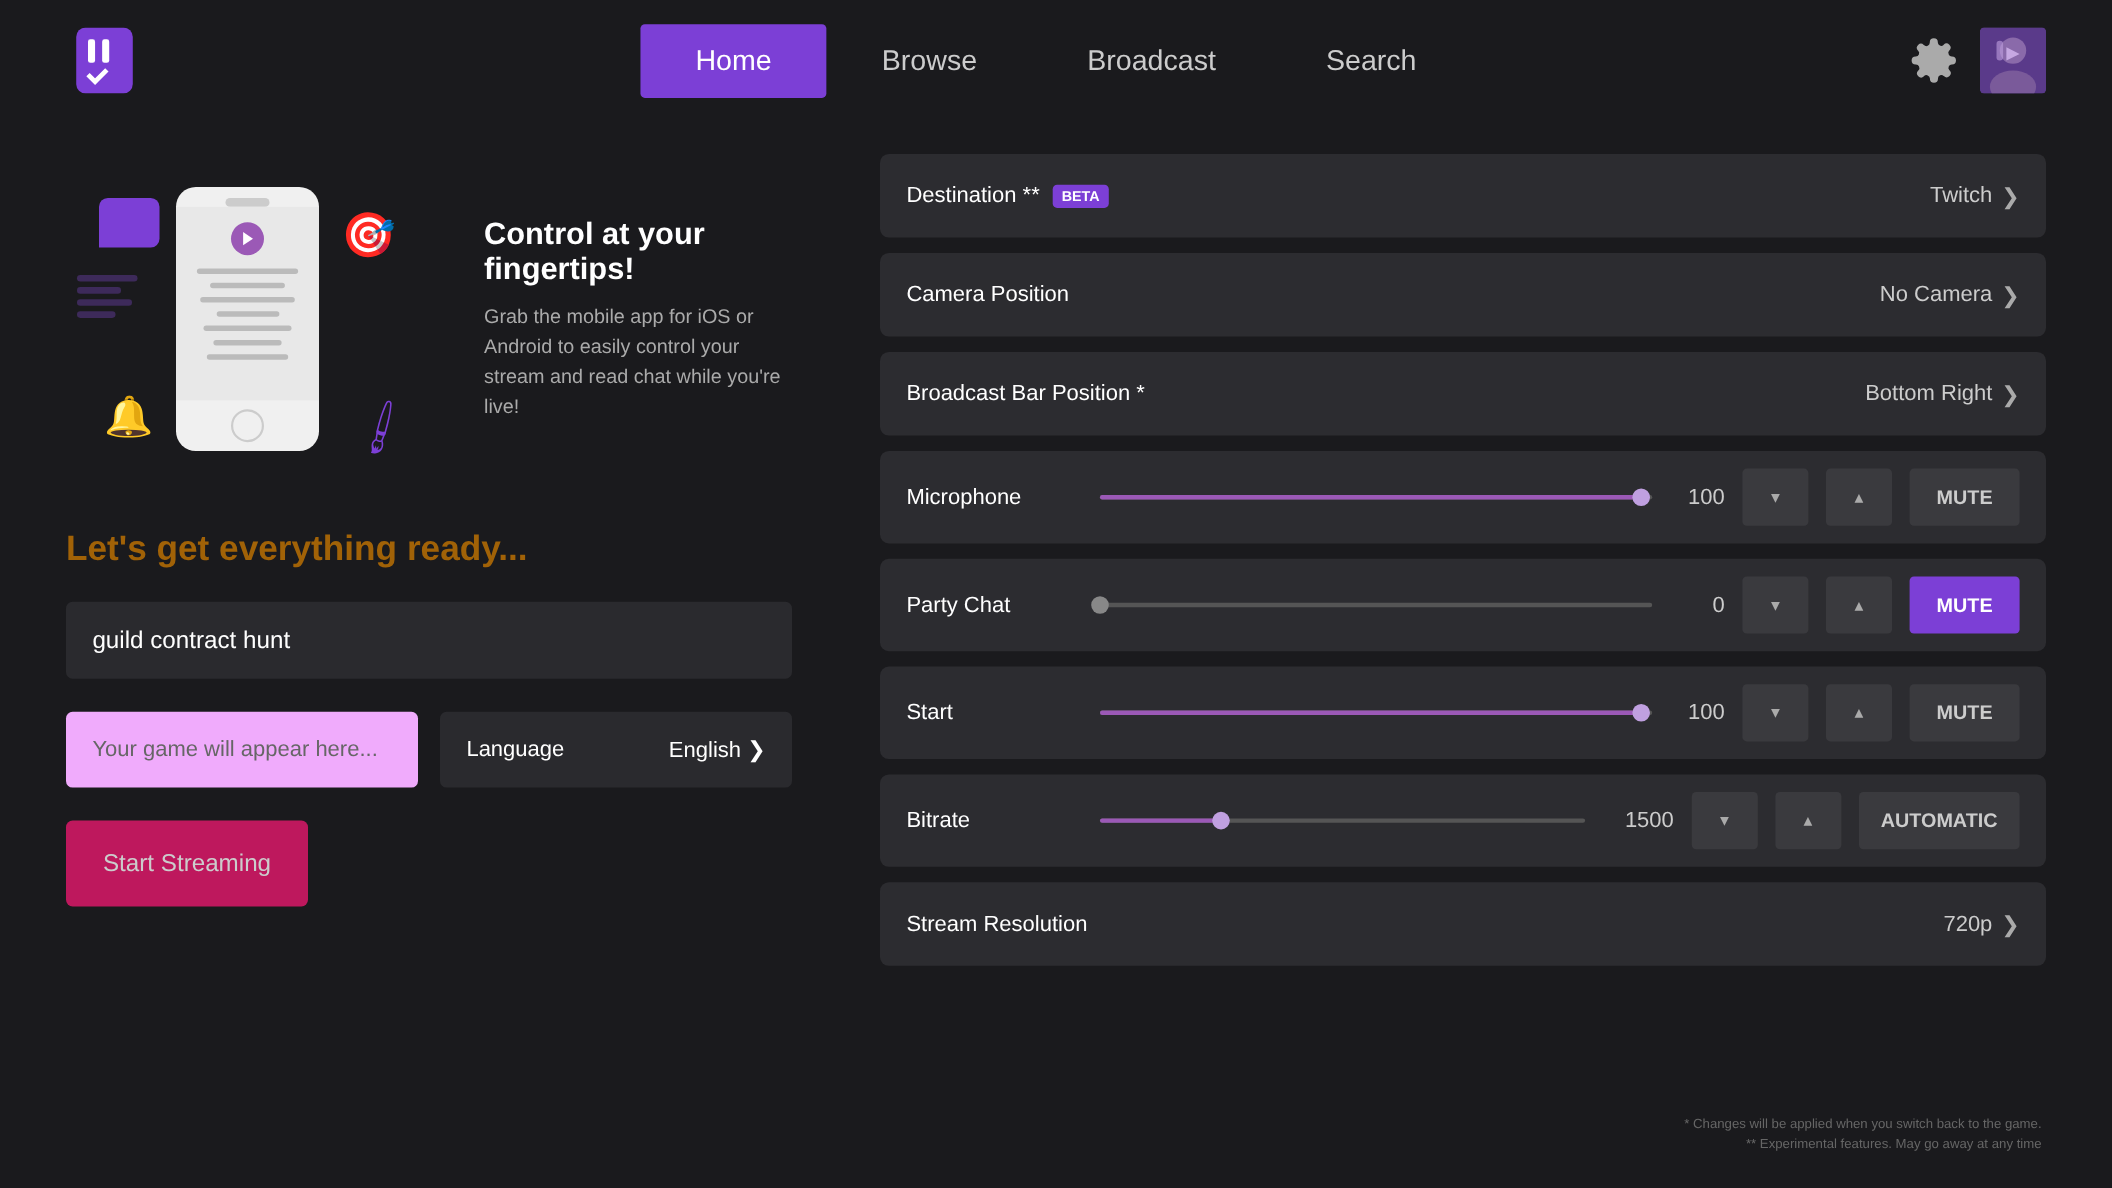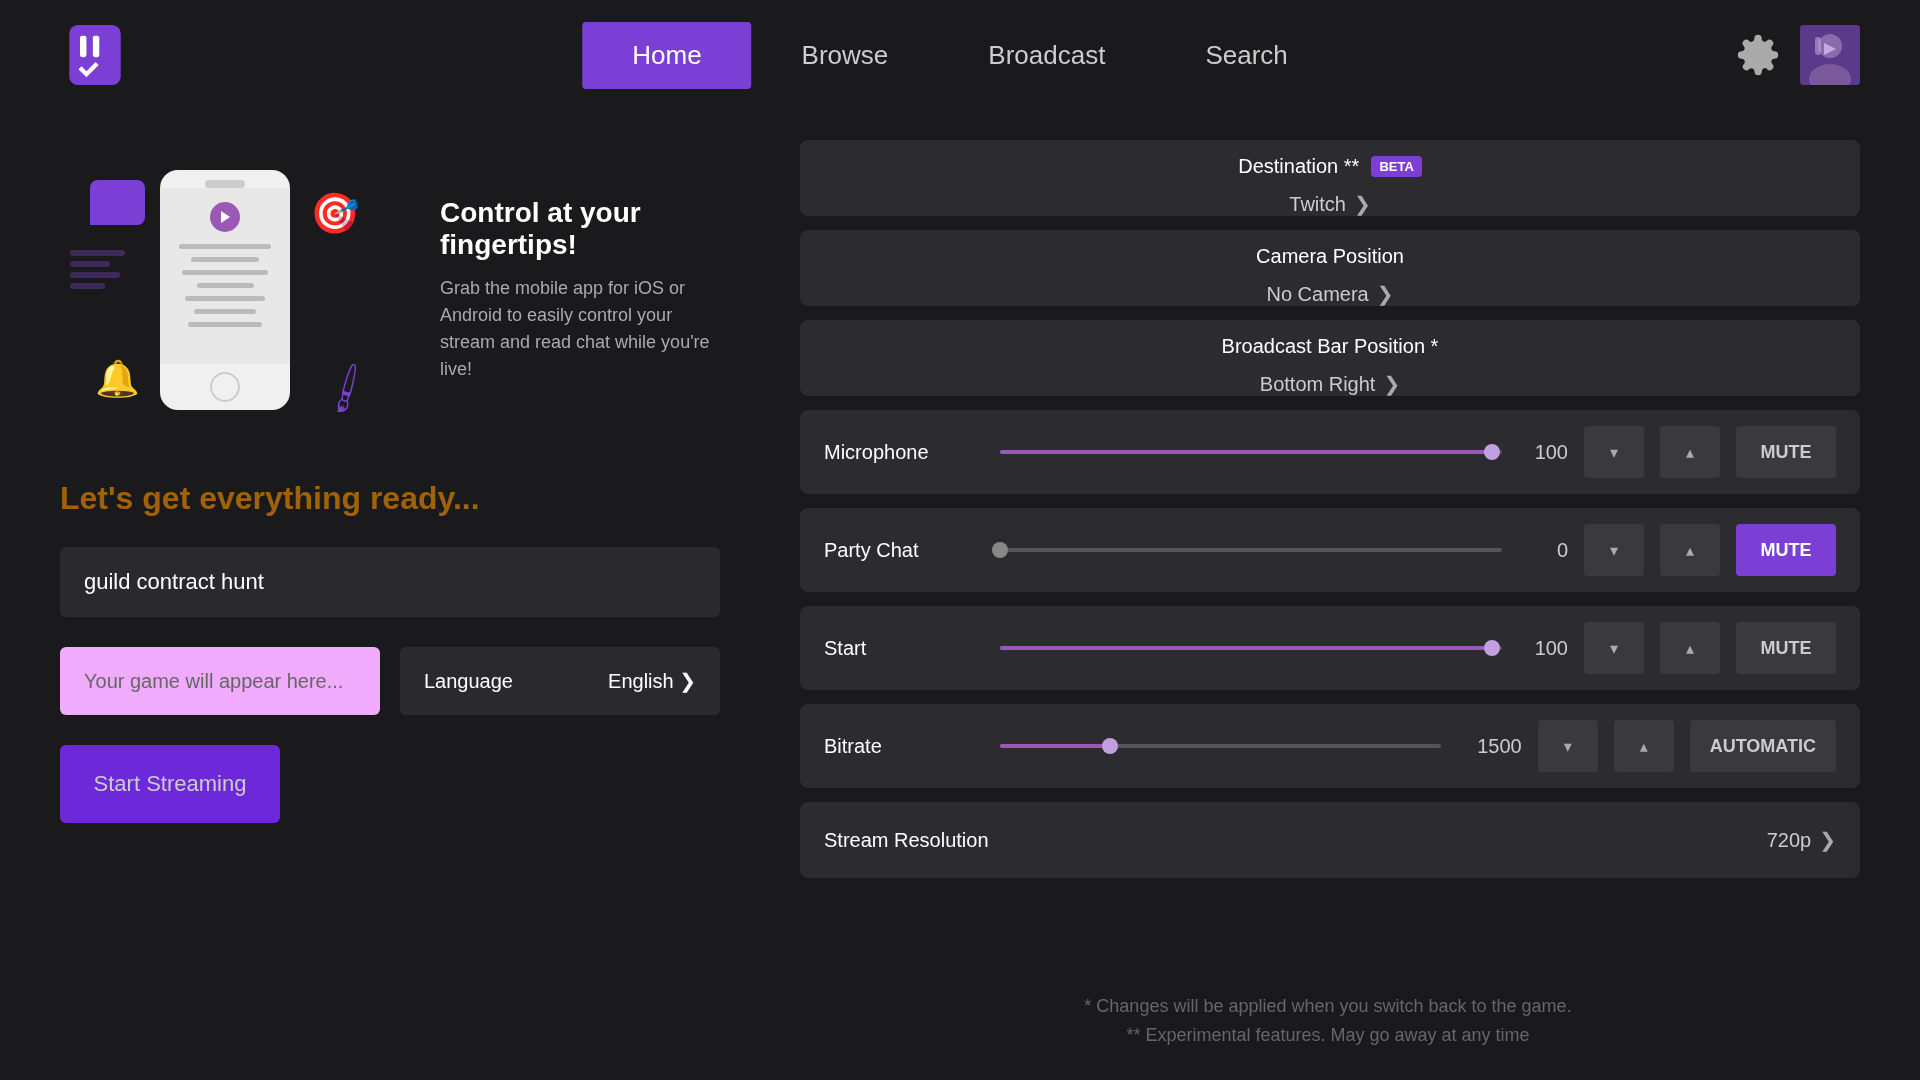--- a/index.html
+++ b/index.html
@@ -273,21 +273,21 @@
       display: flex;
       align-items: center;
       justify-content: space-between;
       cursor: pointer;
       gap: 48px;
     }
 
     .start-btn {
       width: 220px;
       padding: 26px 30px;
-      background: #6d28d9;
+      background: #be185d;
       border: none;
       border-radius: 6px;
       font-size: 22px;
       color: #ccc;
       cursor: pointer;
       text-align: center;
       font-weight: 500;
     }
 
     
@@ -390,21 +390,20 @@
     }
 
     .dest-row {
       background: #2c2c30;
       border-radius: 8px;
       display: flex;
       align-items: center;
       padding: 0 24px;
       height: 76px;
       cursor: pointer;
-      flex-direction: column;
     }
     .dest-label {
       font-size: 20px;
       color: #fff;
       flex: 1;
       display: flex;
       align-items: center;
       gap: 12px;
     }
     .beta-badge {
@@ -443,23 +442,23 @@
     }
     .resolution-value {
       font-size: 20px;
       color: #ccc;
       display: flex;
       align-items: center;
       gap: 8px;
     }
 
     .footnote {
-      font-size: 18px;
+      font-size: 12px;
       color: #666;
-      text-align: center;
+      text-align: right;
       padding-right: 4px;
       line-height: 1.6;
       margin-top: auto;
     }
 
     
     .bitrate-fill {
       width: 25%;
     }
   </style>

